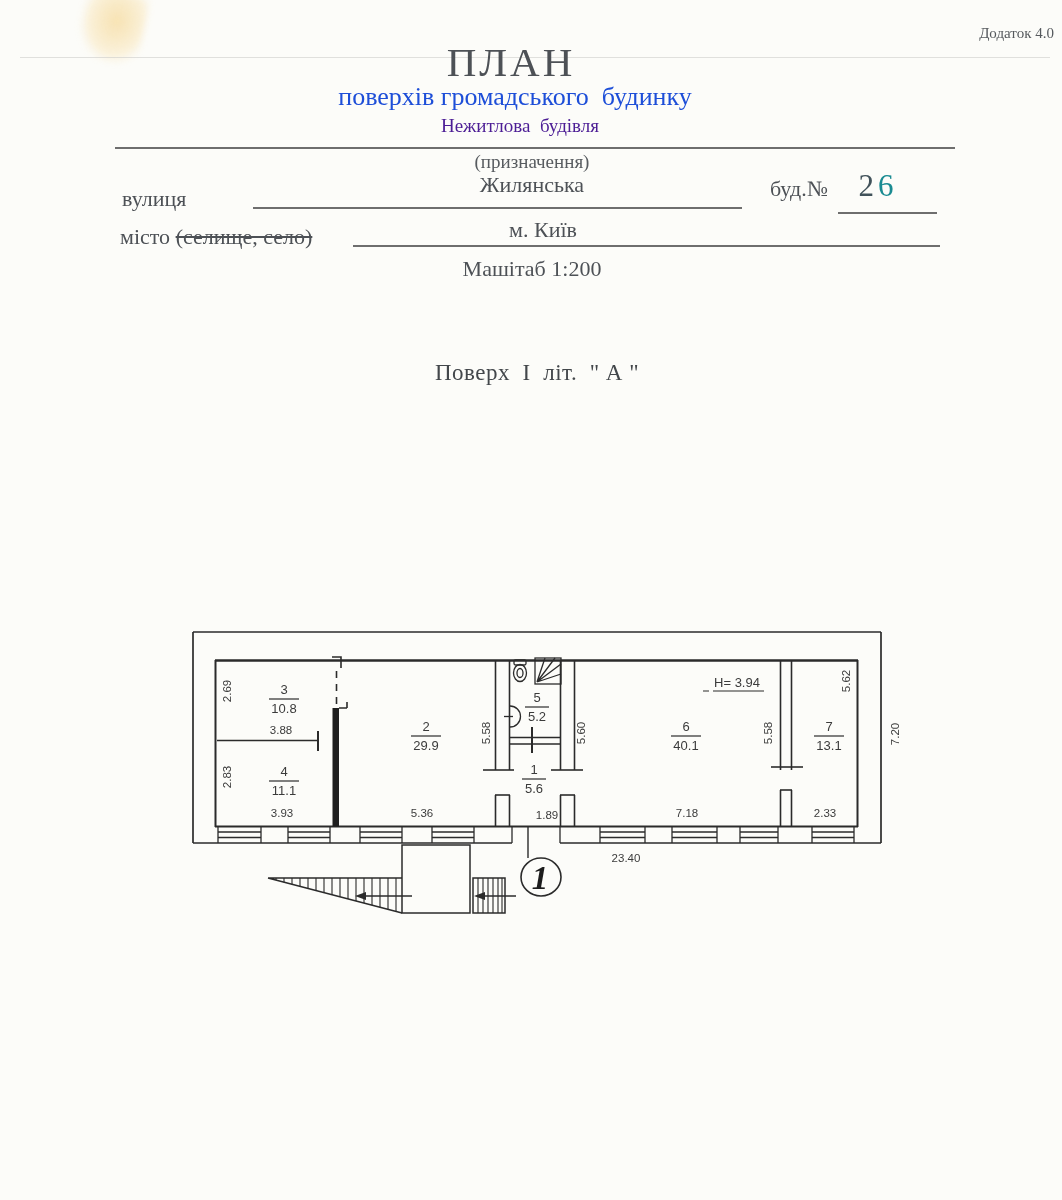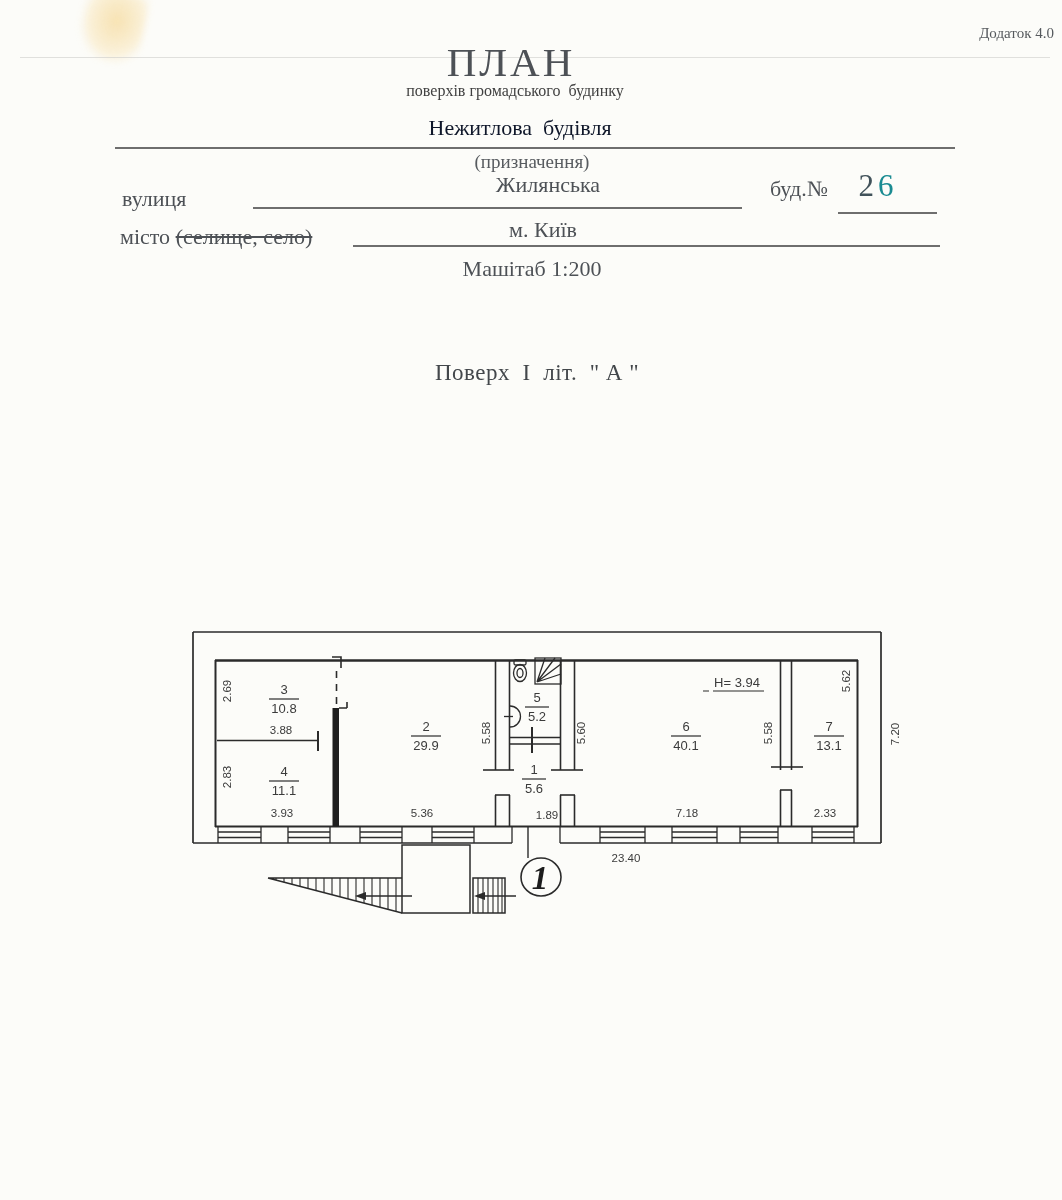--- a/index.html
+++ b/index.html
@@ -8,22 +8,22 @@
     background:#fcfcf9;
     font-family:"Liberation Serif", serif;
     color:#4a4e52;
   }
   .abs{position:absolute;}
   .ctr{transform:translateX(-50%);text-align:center;}
   .pre{white-space:pre;}
   .hline{position:absolute;background:#6e6e6e;height:1.5px;}
   .faint{background:#c8c8c6;opacity:.55;height:1px;}
   .title{font-size:41px;letter-spacing:3px;color:#4d5156;}
-  .sub{font-size:16px;color:#404040;}
-  .bld{font-size:22px;color:#0f172a;}
+  .sub{font-size:26px;color:#1d4ed8;}
+  .bld{font-size:19px;color:#4c1d95;}
   .cap{font-size:19px;color:#585c60;}
   .lbl{font-size:22px;color:#4d5156;}
   .scale{font-size:22px;color:#4d5156;}
   .floorh{font-size:23px;color:#43474b;letter-spacing:.5px;}
   .appendix{font-size:15px;color:#55595d;}
   .strike{text-decoration:line-through;text-decoration-thickness:1.5px;text-align:right;}
   .digit-dark{color:#41525a;}
   .digit-teal{color:#1a8b92;}
   .house-no{font-size:31px;letter-spacing:4px;font-weight:normal;}
   .smudge{
@@ -44,21 +44,21 @@
 <div class="hline faint" style="left:20px;top:57px;width:1030px;"></div>
 
 <div class="abs appendix" style="right:8px;top:25px;">Додаток 4.0</div>
 <div class="abs ctr title pre" style="left:511px;top:38px;">ПЛАН</div>
 <div class="abs ctr sub pre" style="left:515px;top:82px;">поверхів громадського  будинку</div>
 <div class="abs ctr bld pre" style="left:520px;top:115px;">Нежитлова  будівля</div>
 <div class="hline" style="left:115px;top:147px;width:840px;height:1.8px;"></div>
 <div class="abs ctr cap" style="left:532px;top:151px;">(призначення)</div>
 
 <div class="abs lbl" style="left:122px;top:186px;">вулиця</div>
-<div class="abs ctr lbl" style="left:548px;top:172px;">Жилянська</div>
+<div class="abs ctr lbl" style="left:532px;top:172px;">Жилянська</div>
 <div class="hline" style="left:253px;top:207px;width:489px;"></div>
 <div class="abs lbl" style="left:770px;top:176px;">буд.№</div>
 <div class="abs ctr house-no" style="left:878px;top:168px;"><span class="digit-dark">2</span><span class="digit-teal">6</span></div>
 <div class="hline" style="left:838px;top:212px;width:99px;"></div>
 
 <div class="abs lbl" style="left:120px;top:224px;"><span>місто </span><span class="strike">(селище, село)</span></div>
 <div class="abs ctr lbl" style="left:543px;top:217px;">м. Київ</div>
 <div class="hline" style="left:353px;top:245px;width:587px;"></div>
 
 <div class="abs ctr scale" style="left:532px;top:256px;">Машітаб 1:200</div>

